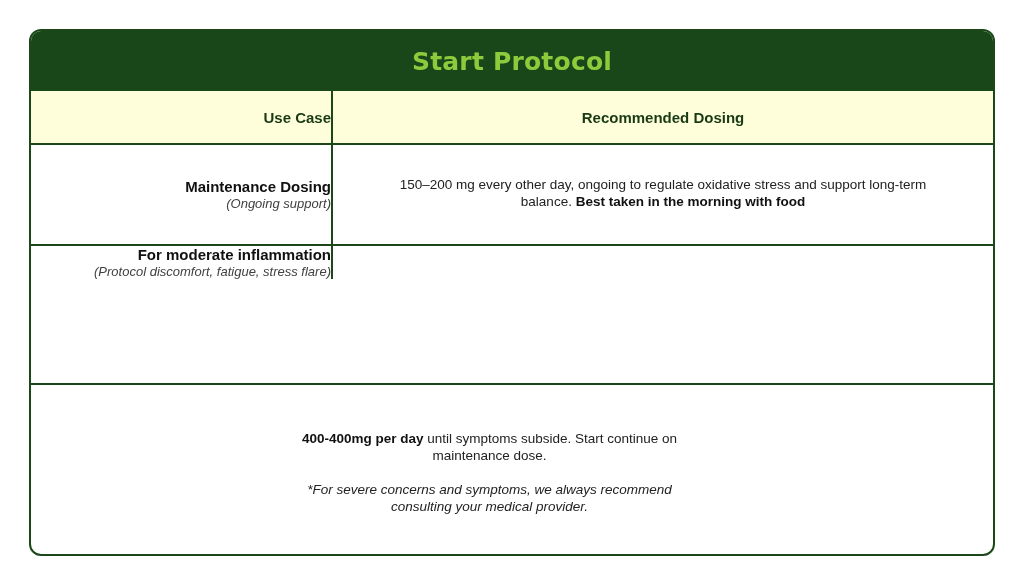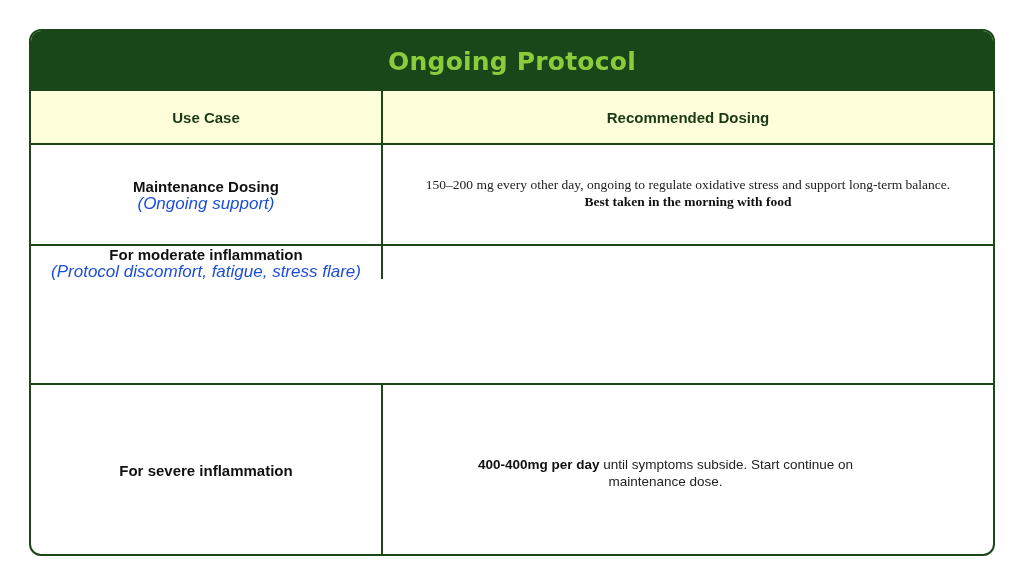--- a/index.html
+++ b/index.html
@@ -17,40 +17,40 @@
     margin: 0; font-size: 25px; font-weight: 700; color: #8ccc3c; letter-spacing: 0.2px;
     font-family: "DejaVu Sans", sans-serif;
   }
   .row { display: flex; border-top: 2px solid #1b4719; box-sizing: border-box; }
   .row.header { background: #fffedb; height: 52px; border-top: none; }
   .row.r1 { height: 101px; }
   .row.r2 { height: 139px; flex-direction: column; }
   .row.r3 { height: 173px; }
   .cell { display: flex; flex-direction: column; align-items: center; justify-content: center;
           text-align: center; box-sizing: border-box; }
-  .col1 { width: 352px; border-right: 2px solid #1b4719; }
+  .col1 { width: 302px; border-right: 2px solid #1b4719; align-items: flex-end; }
   .col2 { flex: 1; }
   .hdr-text { font-size: 15px; font-weight: 700; color: #1a3a16; }
   .case-title { font-size: 15px; font-weight: 700; color: #111; line-height: 18px; }
-  .case-sub { font-size: 17px; font-style: italic; color: #1d4ed8; line-height: 15px; }
+  .case-sub { font-size: 13px; font-style: italic; color: #404040; line-height: 15px; }
   .dose { font-size: 13.5px; line-height: 17px; color: #222; }
   .dose b { font-weight: 700; color: #111; }
   .r1 .col2 .dose { width: 540px; }
   .r2 .col2 .dose { width: 380px; margin-left: -45px; }
   .r3 .col2 .dose { width: 380px; margin-left: -45px; }
-  .r1 .col2 { padding-bottom: 4px; font-family: Liberation Serif, serif; }
+  .r1 .col2 { padding-bottom: 4px; }
   .r3 .col2 { padding-top: 4px; }
   .note { font-style: italic; margin-top: 17px; }
 </style>
 </head>
 <body>
 
 <div class="table-wrap">
   <div class="title-bar">
-    <h1>Ongoing Protocol</h1>
+    <h1>Start Protocol</h1>
   </div>
 
   <div class="row header">
     <div class="cell col1">
       <span class="hdr-text">Use Case</span>
     </div>
     <div class="cell col2">
       <span class="hdr-text">Recommended Dosing</span>
     </div>
   </div>
@@ -66,20 +66,18 @@
   </div>
 
   <div class="row r2">
     <div class="cell col1">
       <div class="case-title">For moderate inflammation</div>
       <div class="case-sub">(Protocol discomfort, fatigue, stress flare)</div>
     </div>
   </div>
 
   <div class="row r3">
-    <div class="cell col1">
-      <div class="case-title">For severe inflammation</div>
-    </div>
     <div class="cell col2">
       <div class="dose"><b>400-400mg per day</b><span> until symptoms subside. Start continue on maintenance dose.</span></div>
+      <div class="dose note">*For severe concerns and symptoms, we always recommend consulting your medical provider.</div>
     </div>
   </div>
 </div>
 
 </body></html>

